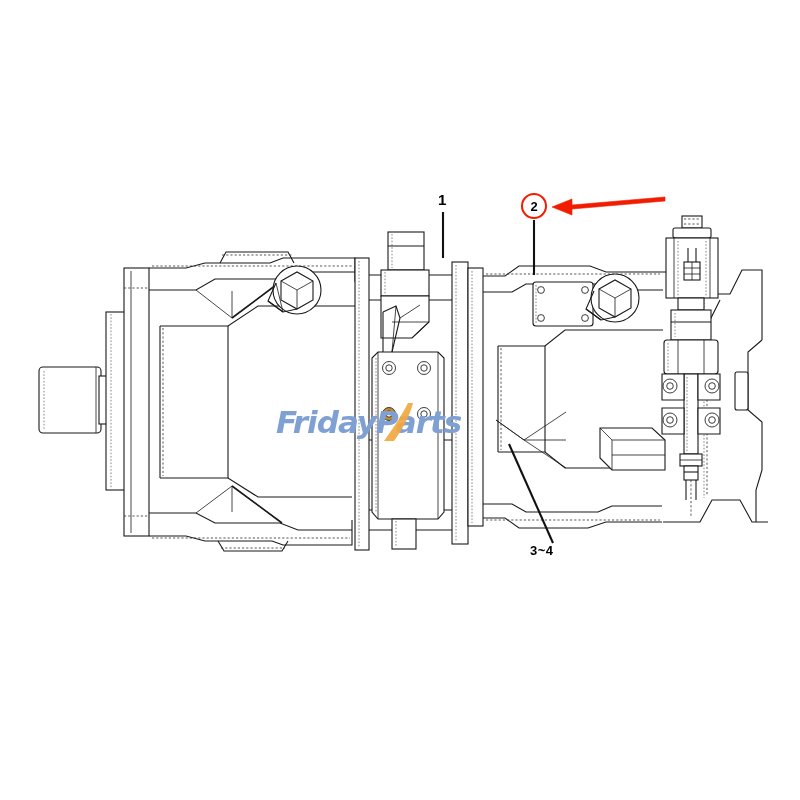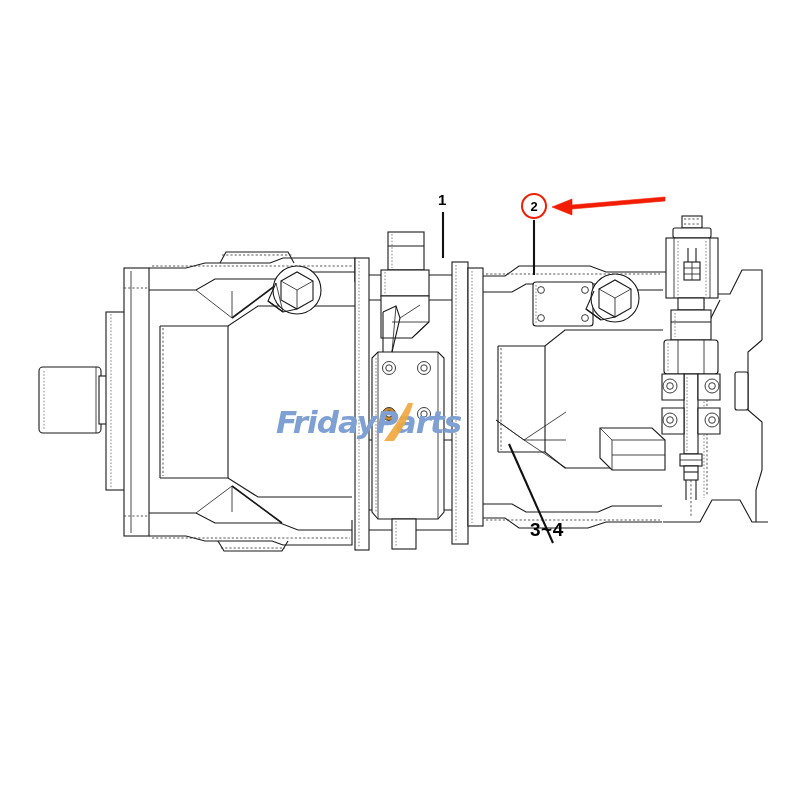--- a/index.html
+++ b/index.html
@@ -28,21 +28,21 @@
     position: absolute;
     font-family: "Liberation Sans", sans-serif;
     font-size: 15px;
     font-weight: 700;
     color: #000000;
     letter-spacing: 0.5px;
     white-space: nowrap;
     line-height: 1;
   }
   #label-1 { left: 438px; top: 192px; }
-  #label-34 { left: 530px; top: 520px; font-size: 19px; }
+  #label-34 { left: 530px; top: 544px; font-size: 13px; }
   .callout-badge {
     position: absolute;
     width: 26px;
     height: 26px;
     border-radius: 50%;
     border: 2.4px solid #f21c00;
     box-sizing: border-box;
     display: flex;
     align-items: center;
     justify-content: center;

